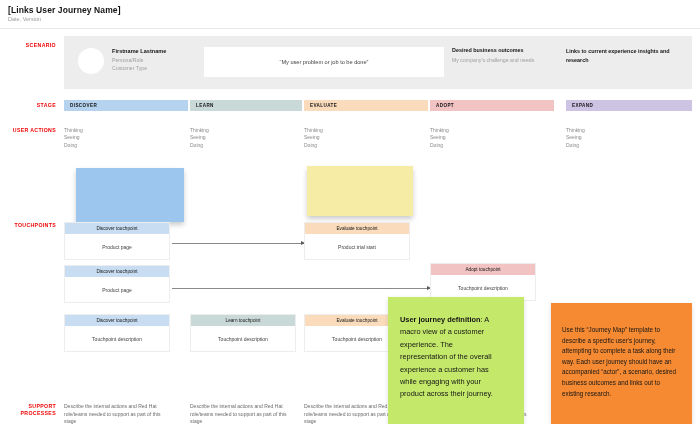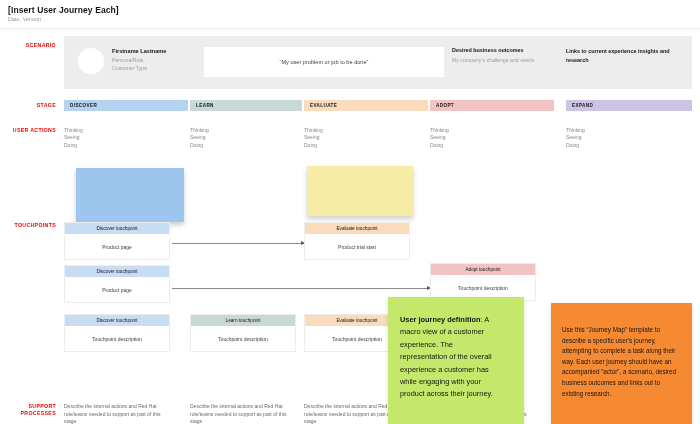--- a/index.html
+++ b/index.html
@@ -163,21 +163,21 @@
     padding: 22px 11px 0 11px;
     font-size: 6.3px; line-height: 10.6px; color: #151515;
   }
   .bold-lead { font-weight: bold; }
 </style>
 </head>
 <body>
 
 <div class="canvas">
 
-  <div id="doc-title">[Insert User Journey Each]</div>
+  <div id="doc-title">[Links User Journey Name]</div>
   <div id="doc-subtitle">Date, Version</div>
   <div class="divider"></div>
 
   <div class="row-label" style="left:0; top:42px;">SCENARIO</div>
   <div class="row-label" style="left:0; top:102px;">STAGE</div>
   <div class="row-label" style="left:0; top:127px;">USER ACTIONS</div>
   <div class="row-label" style="left:0; top:222px;">TOUCHPOINTS</div>
   <div class="row-label" style="left:0; top:403px;">SUPPORT PROCESSES</div>
 
   <div id="scenario-card">

